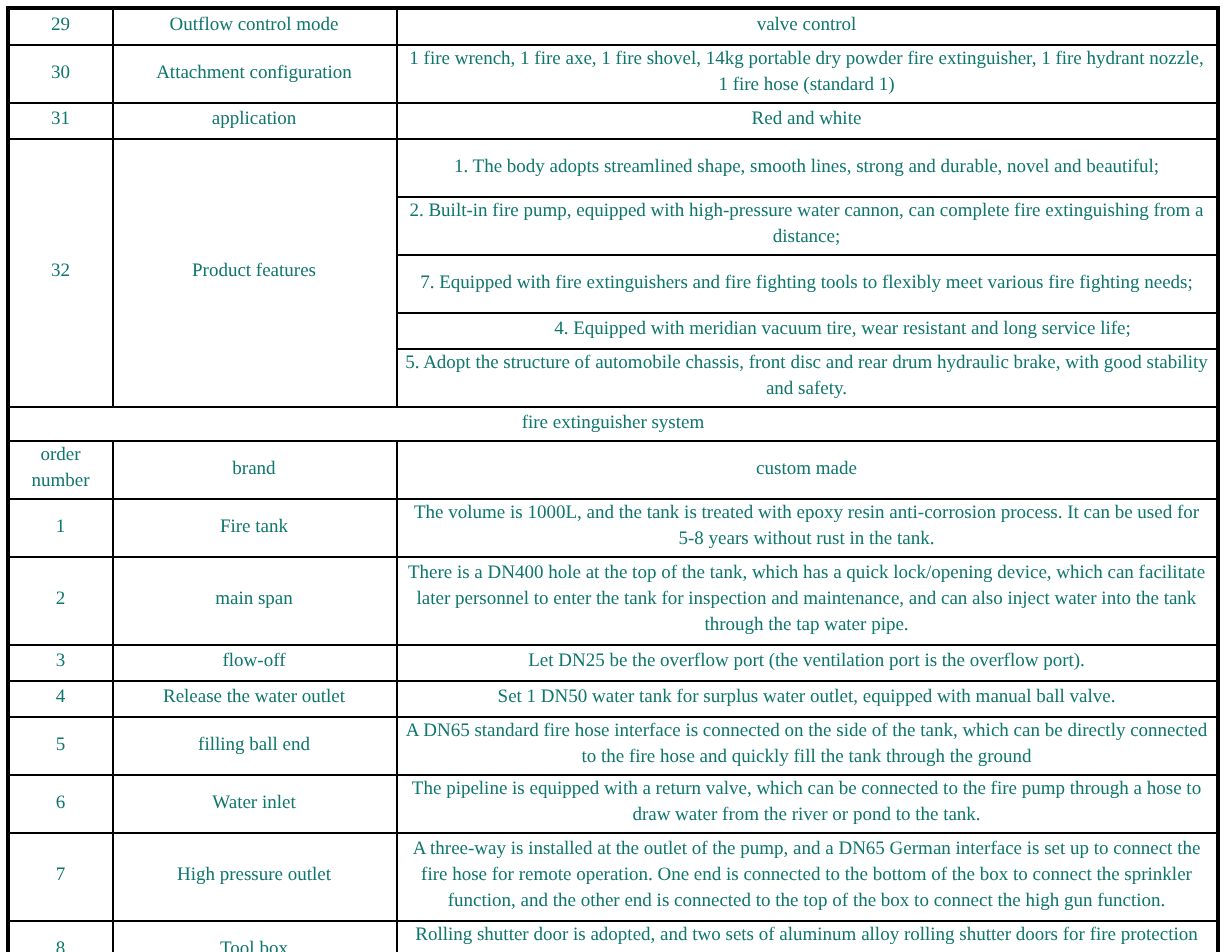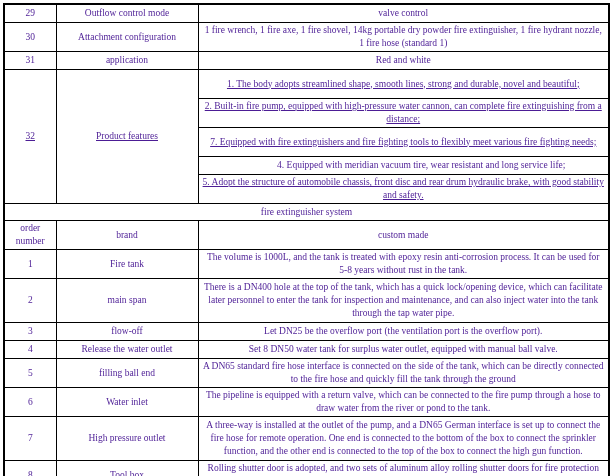--- a/index.html
+++ b/index.html
@@ -7,21 +7,21 @@
     padding: 0;
     background: #ffffff;
   }
   .page {
     width: 613px;
     height: 476px;
     background: #ffffff;
     box-sizing: border-box;
     padding: 3px 3px 8px 3px;
     font-family: "Liberation Serif", "DejaVu Serif", serif;
-    color: #4c1d95;
+    color: #0f766e;
   }
   table.doc-table {
     width: 607px;
     border-collapse: collapse;
     table-layout: fixed;
     border: 2px solid #000000;
   }
   table.doc-table td {
     border: 1px solid #000000;
     font-size: 9.5px;
@@ -32,21 +32,21 @@
     overflow: hidden;
     word-wrap: break-word;
   }
   col.c-no    { width: 52px; }
   col.c-name  { width: 142px; }
   col.c-value { width: auto; }
 
   tr.r-single  td { height: 15px; }
   tr.r-double  td { height: 26px; }
   tr.r-triple  td { height: 41px; }
-  tr.r-feat2   td { height: 26px; text-decoration: underline; }
+  tr.r-feat2   td { height: 26px; }
   tr.r-feat1   td { height: 15px; padding-left: 40px; }
   tr.r-section td { height: 14px; margin-left: 40px; }
   tr.r-header  td { height: 26px; }
 </style>
 </head>
 <body>
 
 <div class="page">
   <table class="doc-table">
     <colgroup>
@@ -111,21 +111,21 @@
       <td>There is a DN400 hole at the top of the tank, which has a quick lock/opening device, which can facilitate later personnel to enter the tank for inspection and maintenance, and can also inject water into the tank through the tap water pipe.</td>
     </tr>
     <tr class="r-single">
       <td>3</td>
       <td>flow-off</td>
       <td>Let DN25 be the overflow port (the ventilation port is the overflow port).</td>
     </tr>
     <tr class="r-single">
       <td>4</td>
       <td>Release the water outlet</td>
-      <td>Set 8 DN50 water tank for surplus water outlet, equipped with manual ball valve.</td>
+      <td>Set 1 DN50 water tank for surplus water outlet, equipped with manual ball valve.</td>
     </tr>
     <tr class="r-double">
       <td>5</td>
       <td>filling ball end</td>
       <td>A DN65 standard fire hose interface is connected on the side of the tank, which can be directly connected to the fire hose and quickly fill the tank through the ground</td>
     </tr>
     <tr class="r-double">
       <td>6</td>
       <td>Water inlet</td>
       <td>The pipeline is equipped with a return valve, which can be connected to the fire pump through a hose to draw water from the river or pond to the tank.</td>

